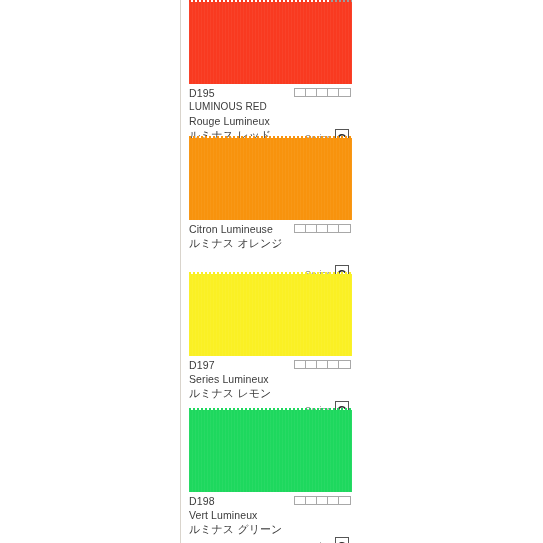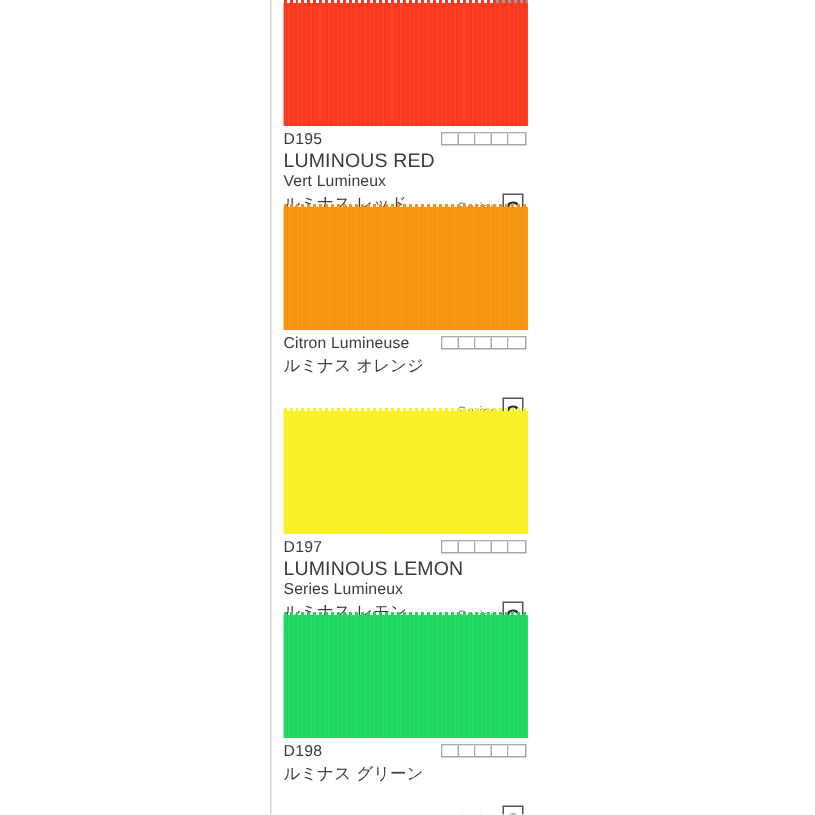--- a/index.html
+++ b/index.html
@@ -96,21 +96,21 @@
   }
 
   .code {
     font-size: 10.5px;
     color: #3b3b3b;
     letter-spacing: 0.2px;
     line-height: 14px;
     height: 14px;
   }
   .name-en {
-    font-size: 13px;
+    font-size: 10px;
     color: #3b3b3b;
     letter-spacing: 0.1px;
     line-height: 14px;
     height: 14px;
   }
   .name-fr {
     font-size: 10.5px;
     color: #3b3b3b;
     letter-spacing: 0.1px;
     line-height: 14px;
@@ -189,21 +189,21 @@
   <div class="column-rule"></div>
   <div class="top-tick"></div>
 
   <div class="chart-column" id="chart-column">
       <div class="swatch-block" style="top: 2px;">
         <div class="swatch-serration" style="color: rgb(249, 58, 32);"></div>
         <div class="swatch" title="LUMINOUS RED" style="background: rgb(249, 58, 32);"></div>
         <div class="label-area">
           <div class="code">D195</div>
           <div class="name-en">LUMINOUS RED</div>
-          <div class="name-fr">Vert Lumineux</div>
+          <div class="name-fr">Rouge Lumineux</div>
           <div class="name-jp">ルミナス  レッド</div>
         </div>
         <div class="reg-boxes">
           <div class="reg-box"></div>
           <div class="reg-box"></div>
           <div class="reg-box"></div>
           <div class="reg-box"></div>
           <div class="reg-box"></div>
         </div>
         <div class="series-badge">
@@ -230,21 +230,20 @@
           <span class="series-word">Series</span>
           <span class="series-letter">C</span>
         </div>
         <div class="block-sep"></div>
       </div>
       <div class="swatch-block" style="top: 274px;">
         <div class="swatch-serration" style="color: rgb(250, 240, 36);"></div>
         <div class="swatch" title="LUMINOUS LEMON" style="background: rgb(250, 240, 36);"></div>
         <div class="label-area">
           <div class="code">D197</div>
-          <div class="name-en">LUMINOUS LEMON</div>
           <div class="name-fr">Series Lumineux</div>
           <div class="name-jp">ルミナス レモン</div>
         </div>
         <div class="reg-boxes">
           <div class="reg-box"></div>
           <div class="reg-box"></div>
           <div class="reg-box"></div>
           <div class="reg-box"></div>
           <div class="reg-box"></div>
         </div>
@@ -252,20 +251,21 @@
           <span class="series-word">Series</span>
           <span class="series-letter">C</span>
         </div>
         <div class="block-sep"></div>
       </div>
       <div class="swatch-block" style="top: 410px;">
         <div class="swatch-serration" style="color: rgb(30, 216, 94);"></div>
         <div class="swatch" title="LUMINOUS GREEN" style="background: rgb(30, 216, 94);"></div>
         <div class="label-area">
           <div class="code">D198</div>
+          <div class="name-fr">Vert Lumineux</div>
           <div class="name-jp">ルミナス グリーン</div>
         </div>
         <div class="reg-boxes">
           <div class="reg-box"></div>
           <div class="reg-box"></div>
           <div class="reg-box"></div>
           <div class="reg-box"></div>
           <div class="reg-box"></div>
         </div>
         <div class="series-badge">

